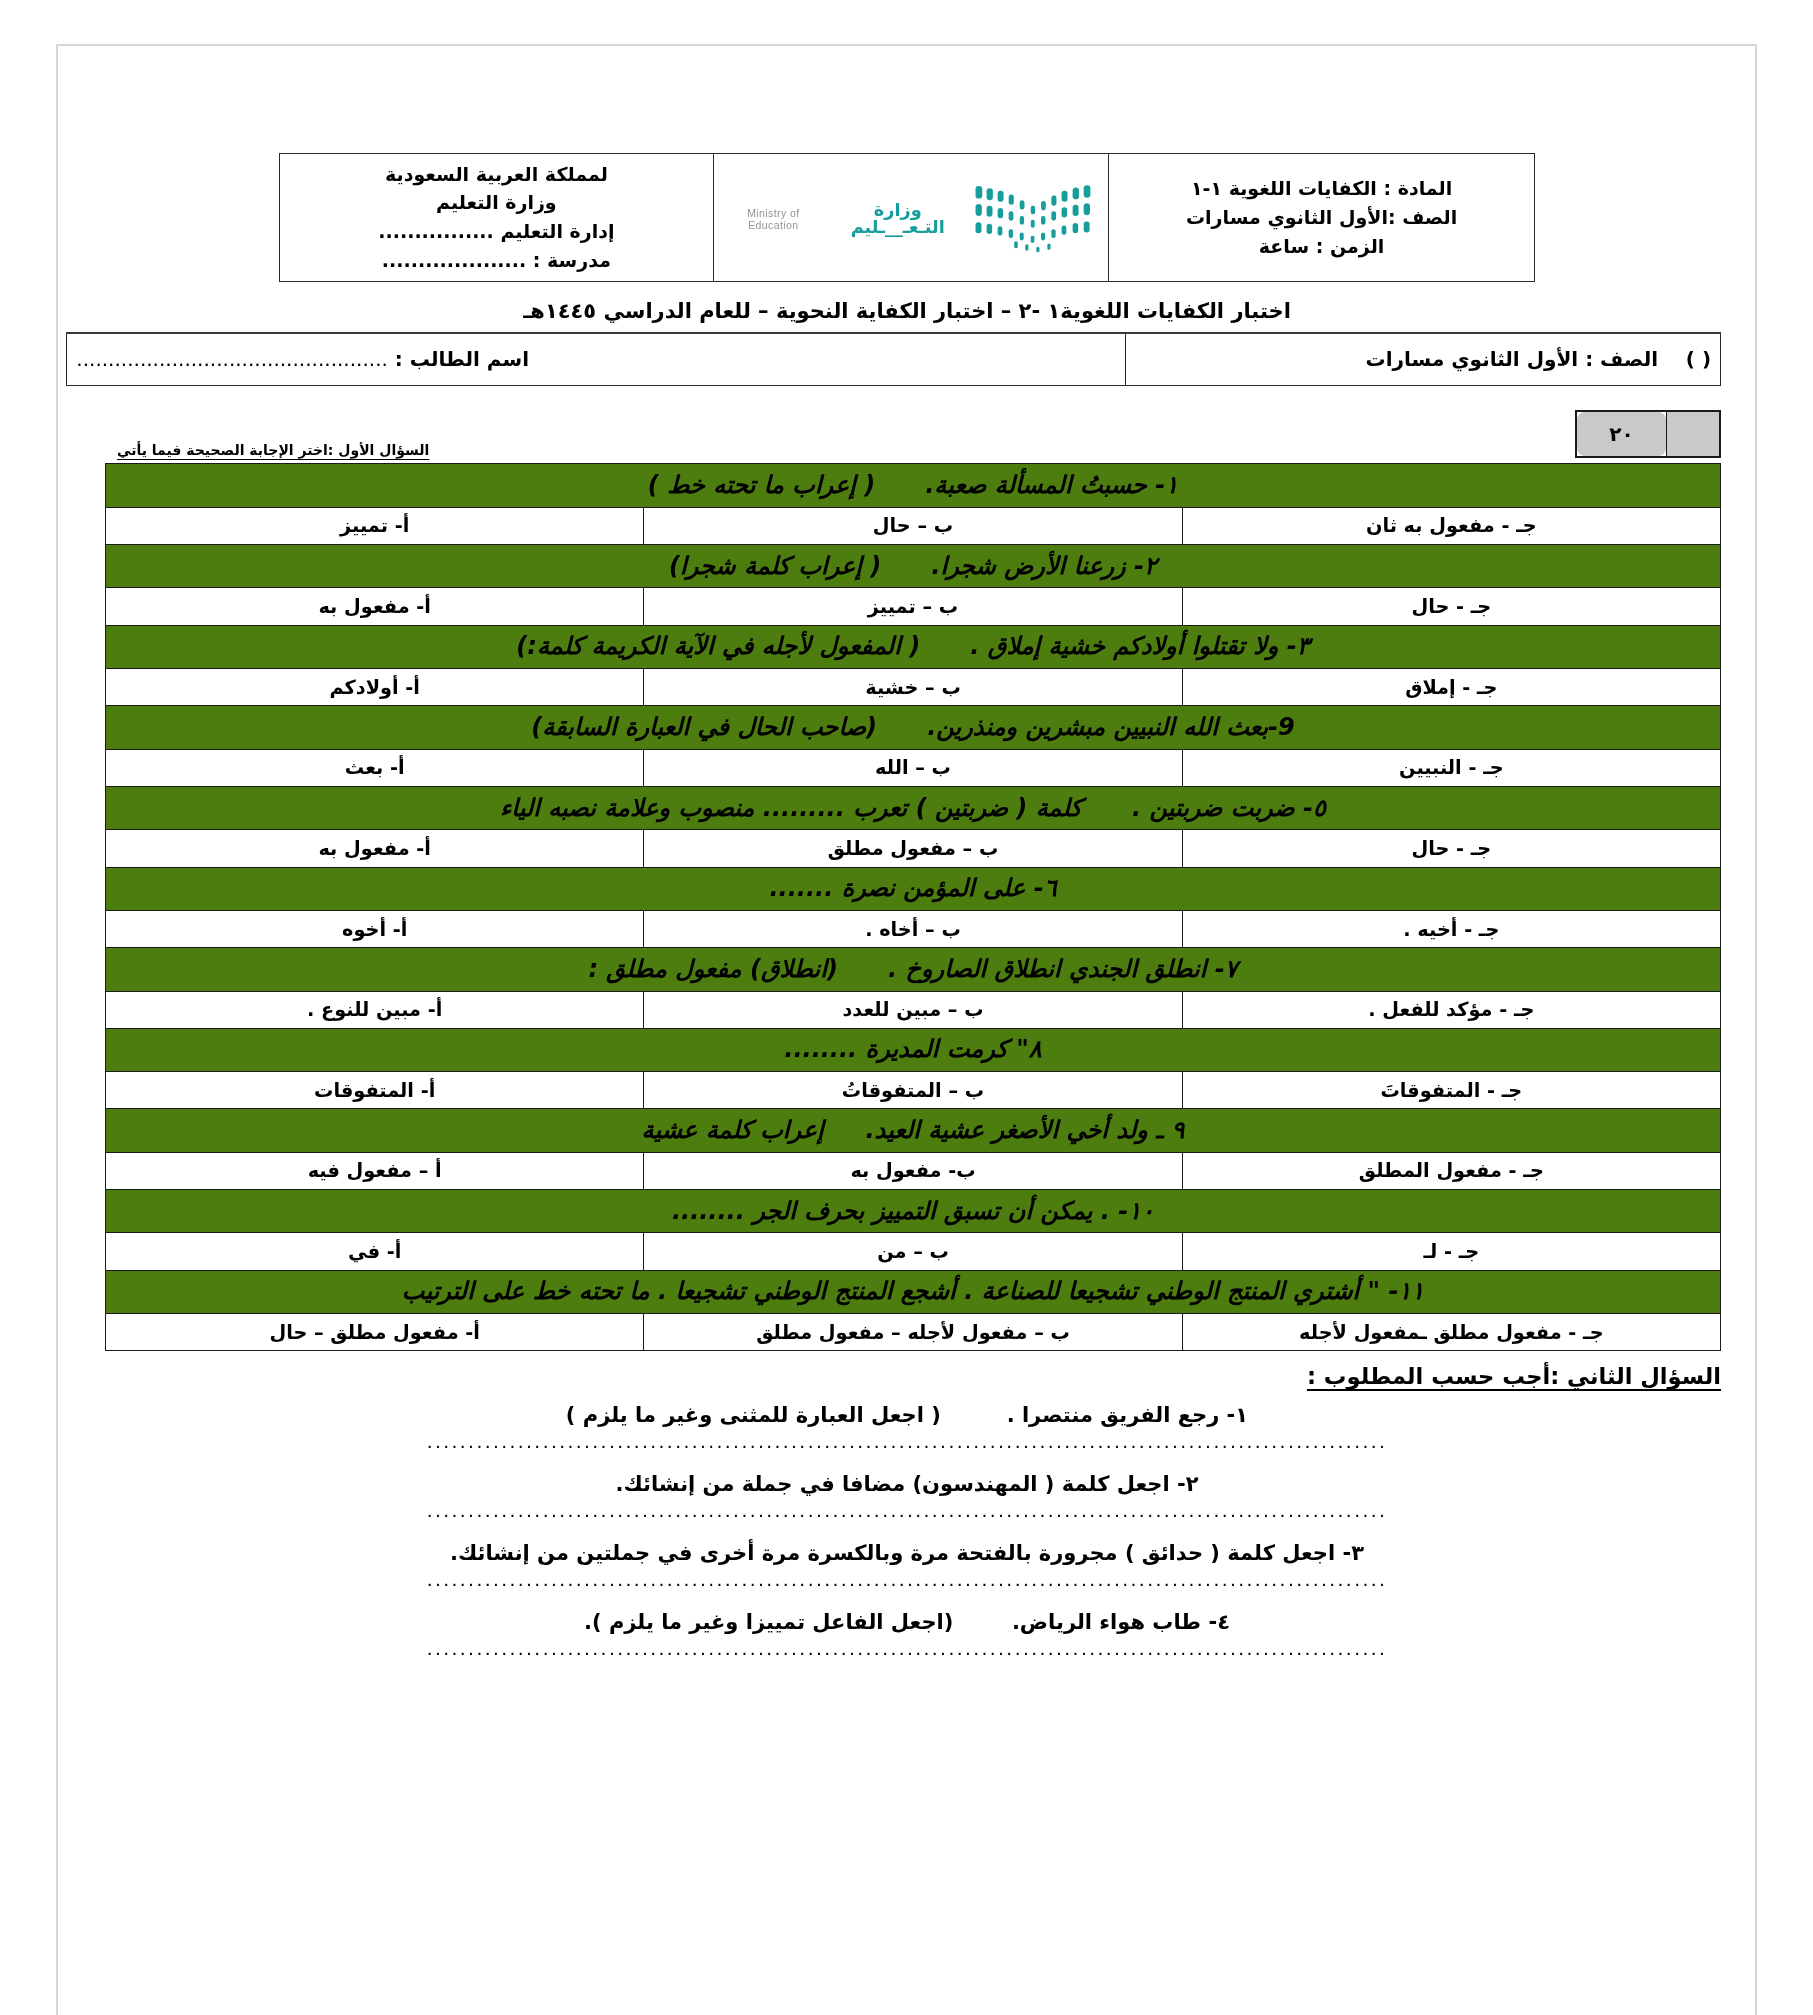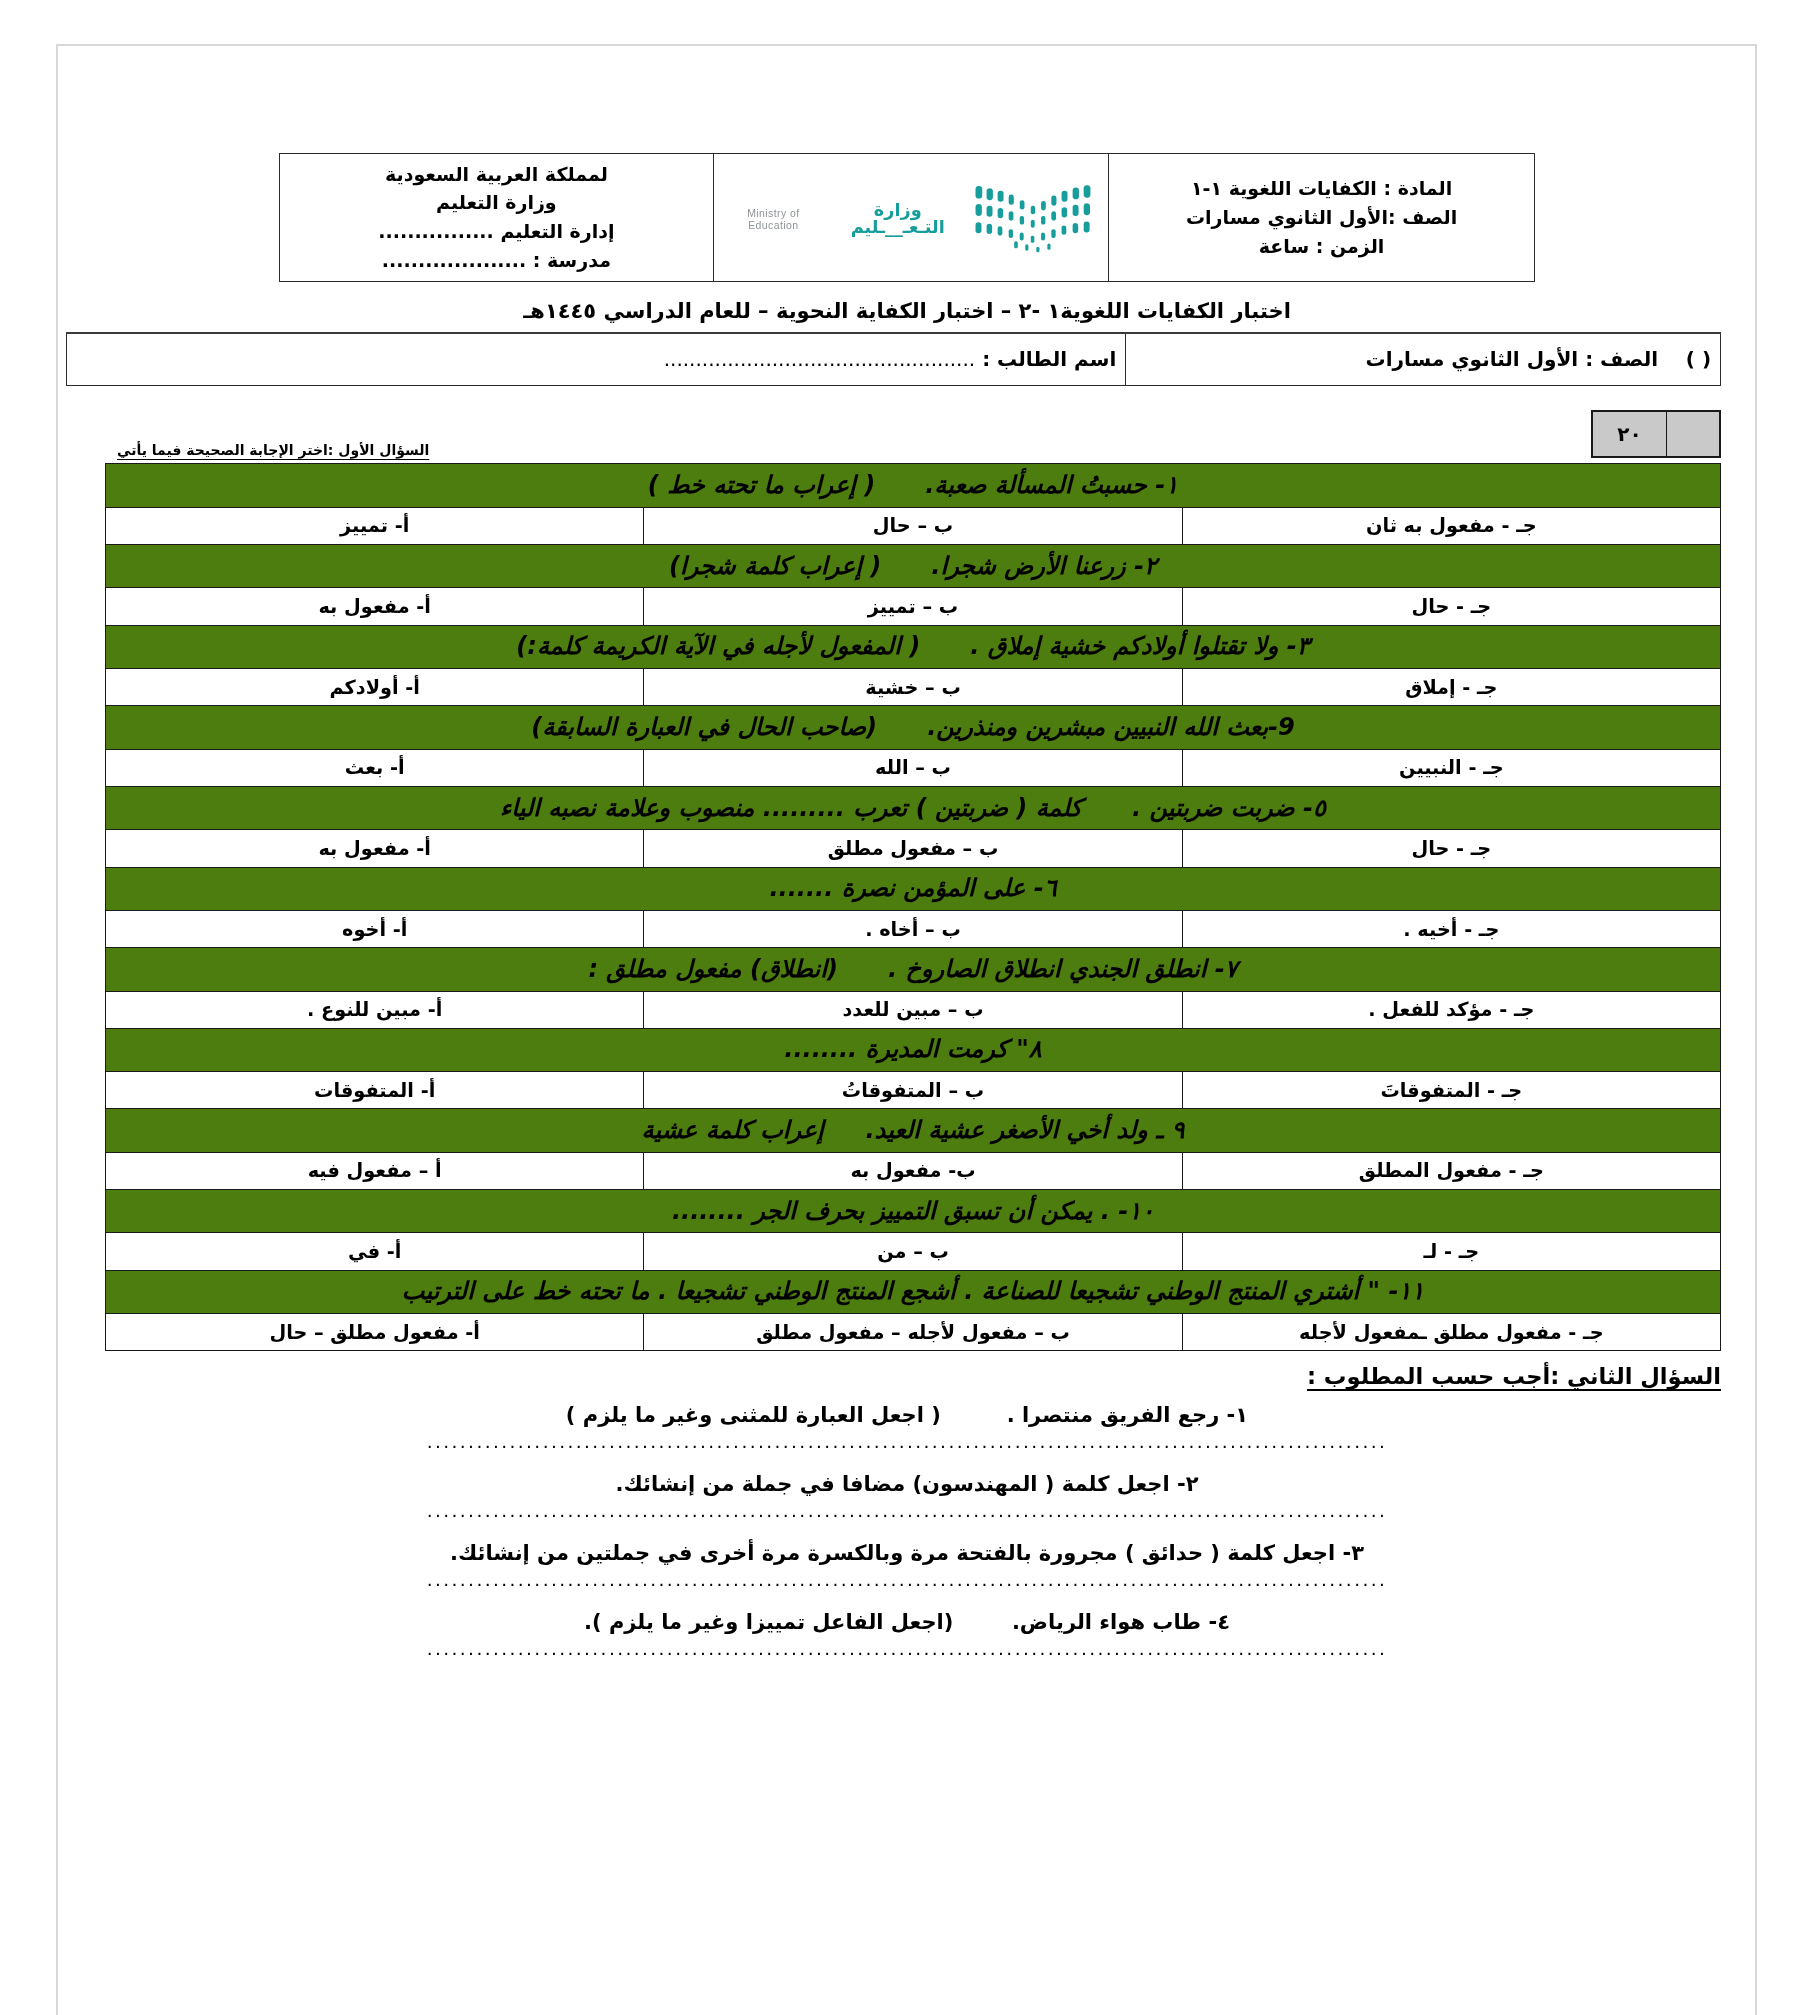--- a/index.html
+++ b/index.html
@@ -63,36 +63,36 @@
   
   table.stu{
     border-collapse:collapse;width:1616px;table-layout:fixed;margin:0 auto;
     border-top:2px solid #3a3a3a;
   }
   table.stu td{
     border:1.2px solid #2b2b2b;padding:6.4px 8.9px;font-size:20px;font-weight:700;
     vertical-align:middle;height:39px;
   }
   td.stu-grade{width:576px;text-align:right;}
-  td.stu-name{width:1040px;text-align:right;}
+  td.stu-name{width:1040px;text-align:left;}
   .stu-dots{font-weight:400;letter-spacing:1.2px;}
 
   
   .marks-row{
     display:flex;align-items:flex-end;justify-content:space-between;
     margin-top:23.4px;
   }
   .marks-box{display:flex;border:2px solid #1a1a1a;}
   .marks-cell{
     background:#c9c9c9;width:52px;height:44px;
     border-left:1.2px solid #1a1a1a;
   }
-  .marks-cell:last-child{border-left:none;width:73px;
+  .marks-cell:last-child{border-left:none;width:89px;
     display:flex;align-items:center;justify-content:center;
-    font-size:20px;font-weight:700;color:#000;}
+    font-size:20px;font-weight:700;color:#000;border-radius:8px;}
   .q1-heading{
     font-size:14px;font-weight:700;text-decoration:underline;
     text-underline-offset:4px;color:#000;padding-left:24px;
   }
 
   
   table.mcq{
     border-collapse:collapse;width:1616px;table-layout:fixed;
     margin-top:5.6px;
   }

